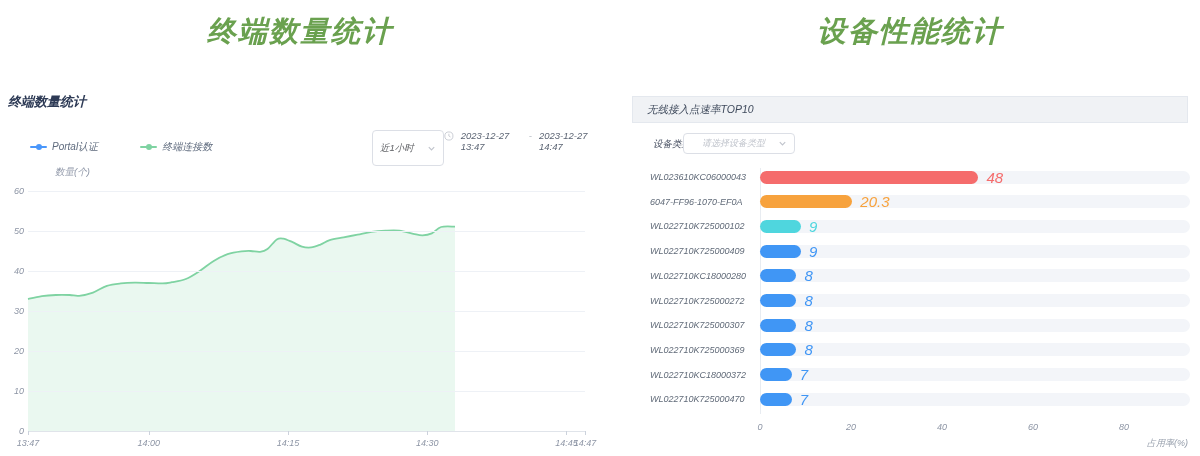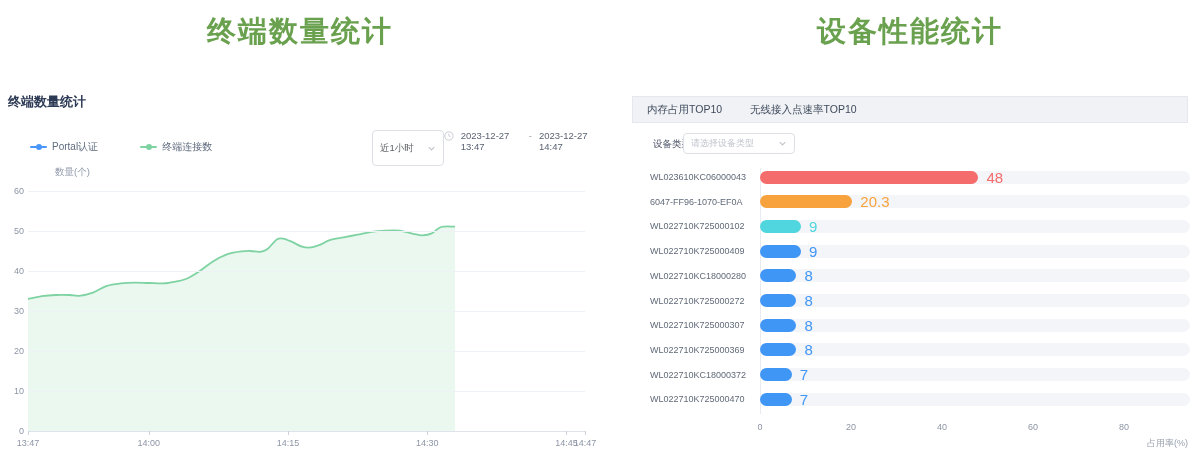--- a/index.html
+++ b/index.html
@@ -1,29 +1,29 @@
 <!DOCTYPE html>
 <html><head>
 <meta charset="utf-8">
 <style>
   html,body{margin:0;padding:0;background:#fff;width:1200px;height:456px;overflow:hidden;
     font-family:"Liberation Sans","DejaVu Sans",sans-serif;}
   .page{position:relative;width:1200px;height:456px;background:#fff;}
-  .panel{position:absolute;top:0;height:456px;}
+  .panel{position:absolute;top:0;height:456px;font-style:italic;}
   .panel.left{left:0;width:600px;}
   .panel.right{left:620px;width:580px;}
   .section-title{position:absolute;top:12px;left:0;width:100%;text-align:center;
     font-size:29px;font-weight:bold;color:#6aa14f;margin:0;letter-spacing:2px;}
   .panel-title{position:absolute;left:8px;top:93px;font-size:13px;font-weight:bold;color:#2d3a55;}
   
   .select-box{position:absolute;box-sizing:border-box;border:1px solid #dcdfe6;border-radius:4px;
     background:#fff;display:flex;align-items:center;justify-content:space-between;padding:0 7px;cursor:pointer;}
   .range-select{left:372px;top:130px;width:72px;height:36px;}
   .select-box .val{font-size:9.5px;color:#606266;}
-  .select-box .ph{font-size:9px;color:#c0c4cc;}
+  .select-box .ph{font-size:9px;color:#c0c4cc;margin-left:11px;}
   .chev{width:9px;height:9px;flex:none;}
   .date-range{position:absolute;left:444px;top:130px;height:24px;display:flex;align-items:flex-start;gap:7px;cursor:pointer;}
   .date-range .dt{font-size:9.5px;color:#5a6372;}
   .date-range .sep{font-size:9.5px;color:#9aa1ac;}
   
   .legend{position:absolute;left:30px;top:140px;display:flex;gap:42px;align-items:center;}
   .legend-item{display:flex;align-items:center;cursor:pointer;}
   .lmark{position:relative;width:17px;height:7px;}
   .lmark .bar{position:absolute;left:0;top:2.5px;width:17px;height:2px;border-radius:2px;}
   .lmark .dot{position:absolute;left:5.5px;top:0.5px;width:6px;height:6px;border-radius:50%;}
@@ -131,21 +131,20 @@
         <div class="xtick" style="left: 538.433px;">14:45</div>
         <div class="xtickmark" style="left: 557px;"></div>
         <div class="xtick" style="left: 557px;">14:47</div>
       </div>
   </section>
 
   <section class="panel right">
     <h1 class="section-title">设备性能统计</h1>
 
     <div class="tabs">
-      <div class="tab">内存占用TOP10</div>
       <div class="tab">无线接入点速率TOP10</div>
     </div>
 
     <span class="filter-label">设备类型</span>
     <div class="select-box device-select">
       <span class="ph">请选择设备类型</span>
       <svg class="chev" viewBox="0 0 10 10">
           <polyline points="2,3.5 5,6.5 8,3.5" fill="none" stroke="#c0c4cc" stroke-width="1.3"></polyline>
         </svg>
     </div>

